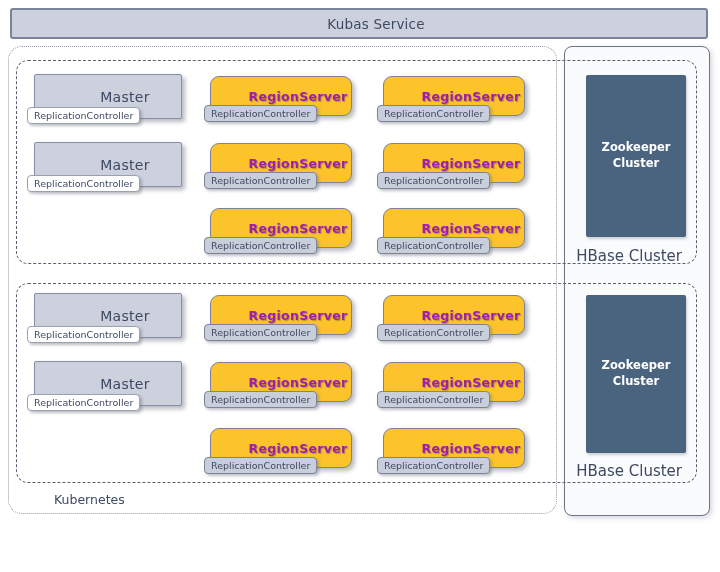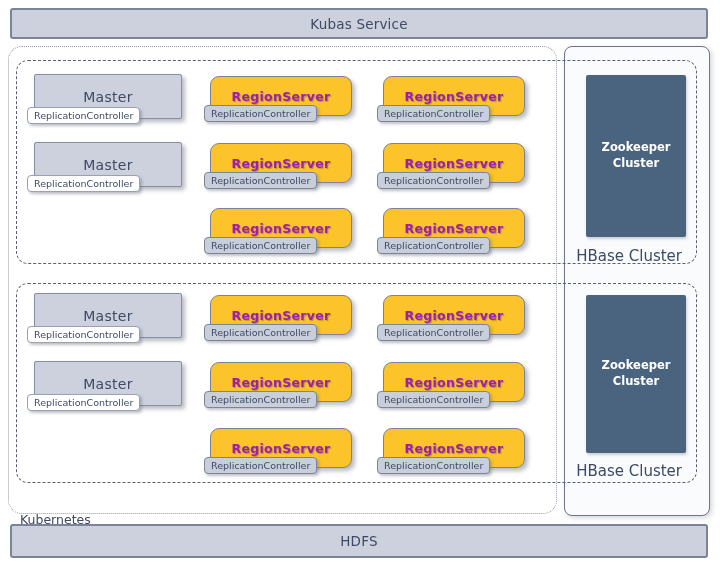--- a/index.html
+++ b/index.html
@@ -4,21 +4,21 @@
 <style>
   html, body { margin: 0; padding: 0; background: #ffffff; }
   #canvas {
     position: relative;
     width: 720px;
     height: 572px;
     background: #ffffff;
     font-family: "DejaVu Sans", "Liberation Sans", sans-serif;
     overflow: hidden;
   }
-  .abs { position: absolute; box-sizing: border-box; }
+  .abs { position: absolute; box-sizing: border-box; padding-left: 34px; }
 
   
   .service-bar {
     left: 10px; width: 698px; height: 31px;
     background: var(--bar-fill);
     border: 2px solid var(--bar-border);
     border-radius: 3px;
     display: flex; align-items: center; justify-content: center;
     color: var(--text-navy);
     font-size: 13.5px;
@@ -26,21 +26,21 @@
   }
 
   
   .kubernetes-box {
     left: 8px; top: 46px; width: 549px; height: 468px;
     border: 1.5px dotted var(--dot-border);
     border-radius: 14px;
     background: transparent;
   }
   .kubernetes-label {
-    left: 20px; top: 512px;
+    left: 20px; top: 492px;
     color: var(--text-navy);
     font-size: 12.5px;
   }
 
   
   .zk-panel {
     left: 564px; top: 46px; width: 146px; height: 470px;
     background: var(--panel-fill);
     border: 1.5px solid var(--panel-border);
     border-radius: 8px;
@@ -186,17 +186,14 @@
   <div class="abs rc-tag on-master" style="left:27px;  top:394px;">ReplicationController</div>
   <div class="abs rc-tag on-rs" style="left:204px; top:324px;">ReplicationController</div>
   <div class="abs rc-tag on-rs" style="left:377px; top:324px;">ReplicationController</div>
   <div class="abs rc-tag on-rs" style="left:204px; top:391px;">ReplicationController</div>
   <div class="abs rc-tag on-rs" style="left:377px; top:391px;">ReplicationController</div>
   <div class="abs rc-tag on-rs" style="left:204px; top:457px;">ReplicationController</div>
   <div class="abs rc-tag on-rs" style="left:377px; top:457px;">ReplicationController</div>
 
   <div class="abs kubernetes-label">Kubernetes</div>
 
-  <div class="abs service-bar" style="top:524px; height:34px;">
-    <span>HDFS</span>
-  </div>
 
 </div>
 
 </body></html>

